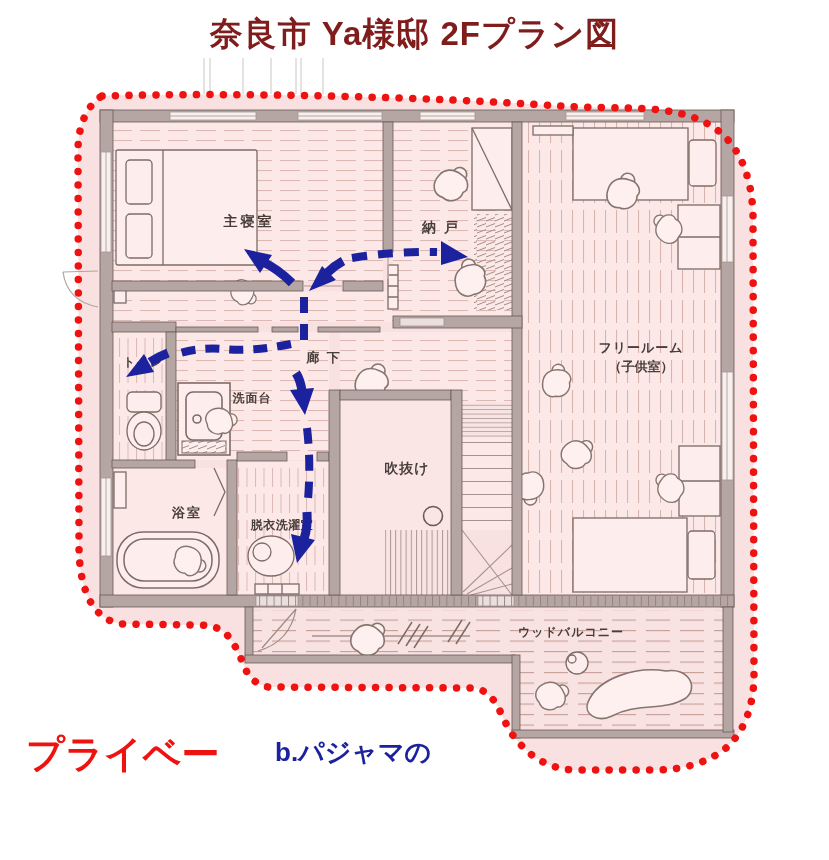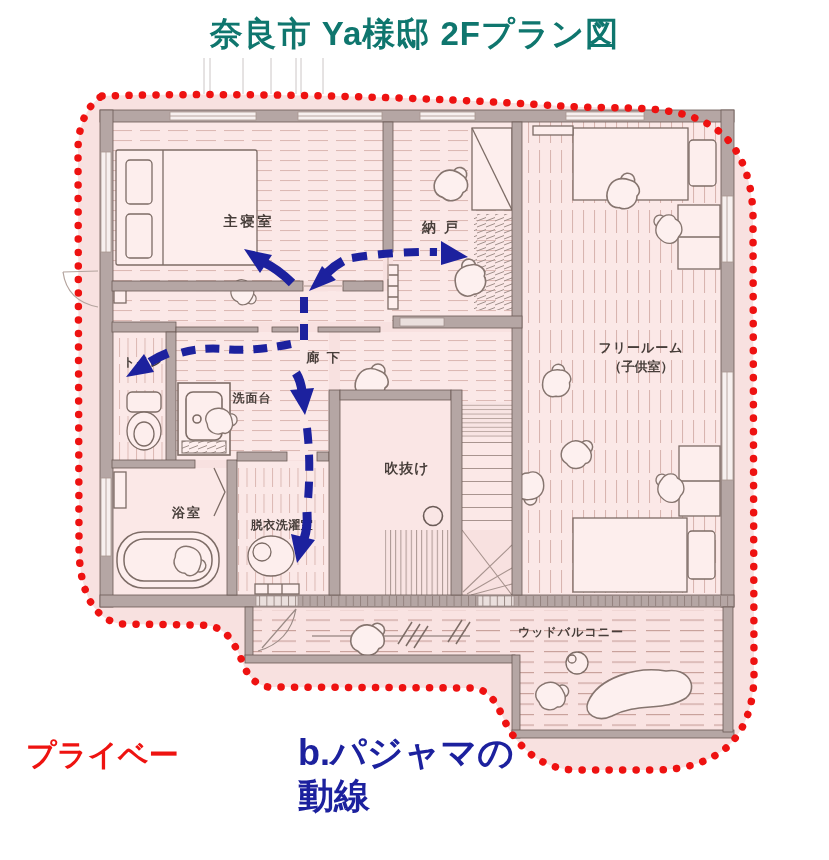--- a/index.html
+++ b/index.html
@@ -1,24 +1,24 @@
 <!DOCTYPE html>
 <html><head>
 <meta charset="utf-8">
 <style>
   html,body{margin:0;padding:0;background:#ffffff;}
   #stage{position:relative;width:829px;height:860px;background:#ffffff;overflow:hidden;
          font-family:"Liberation Sans","DejaVu Sans",sans-serif;}
   #plan-svg{position:absolute;left:0;top:0;}
   .overlay{position:absolute;white-space:nowrap;}
   #page-title{left:50%;top:12px;transform:translateX(-50%);
-      font-size:33px;font-weight:700;letter-spacing:1px;color:#0f766e;}
+      font-size:33px;font-weight:700;letter-spacing:1px;color:#7f1d1d;}
   .caption{font-weight:700;line-height:43px;}
-  #caption-private{left:26px;top:733px;font-size:30px;color:#ee1310;}
-  #caption-flow{left:298px;top:731px;font-size:36px;color:#1c219e;}
+  #caption-private{left:26px;top:733px;font-size:38px;color:#ee1310;}
+  #caption-flow{left:275px;top:731px;font-size:26px;color:#1c219e;}
 </style>
 </head>
 <body>
 
 <div id="stage">
 
   <svg id="plan-svg" width="829" height="860" viewBox="0 0 829 860">
     <defs>
       <pattern id="hplank" width="28" height="10" patternUnits="userSpaceOnUse">
         <rect width="28" height="10" fill="#fbe8e7"></rect>
@@ -273,16 +273,15 @@
   </svg>
 
   <div class="overlay" id="page-title">奈良市  Ya様邸  2Fプラン図</div>
 
   <div class="overlay caption" id="caption-private">
     <div>プライベー</div>
   </div>
 
   <div class="overlay caption" id="caption-flow">
     <div>b.パジャマの</div>
-    <div>動線</div>
   </div>
 
 </div>
 
 </body></html>

